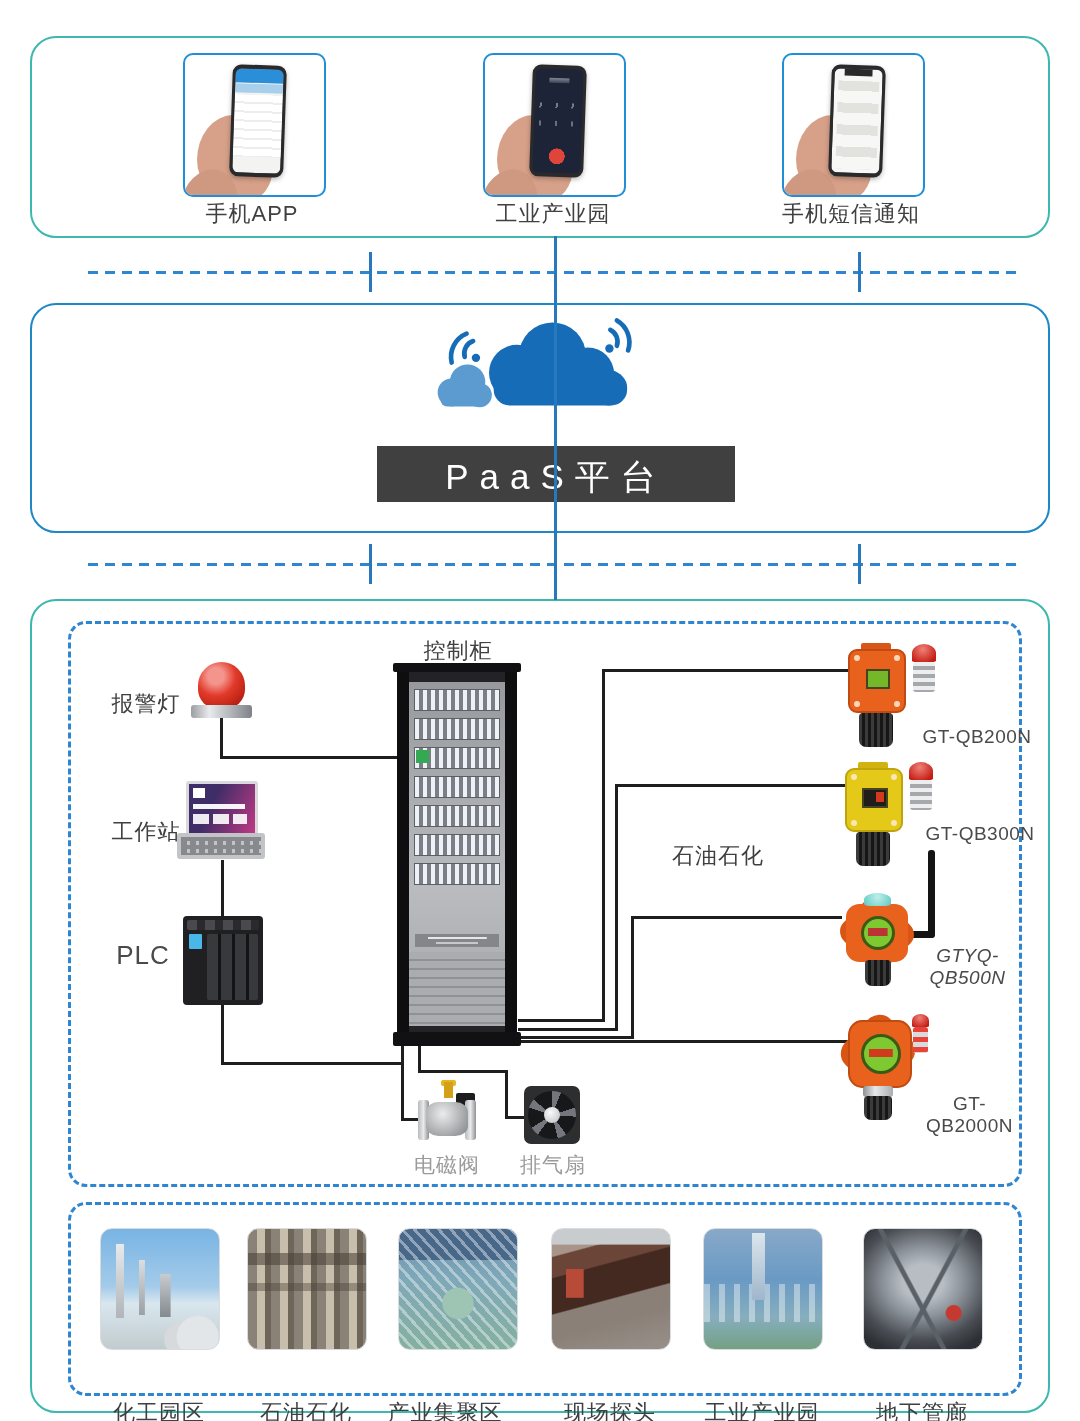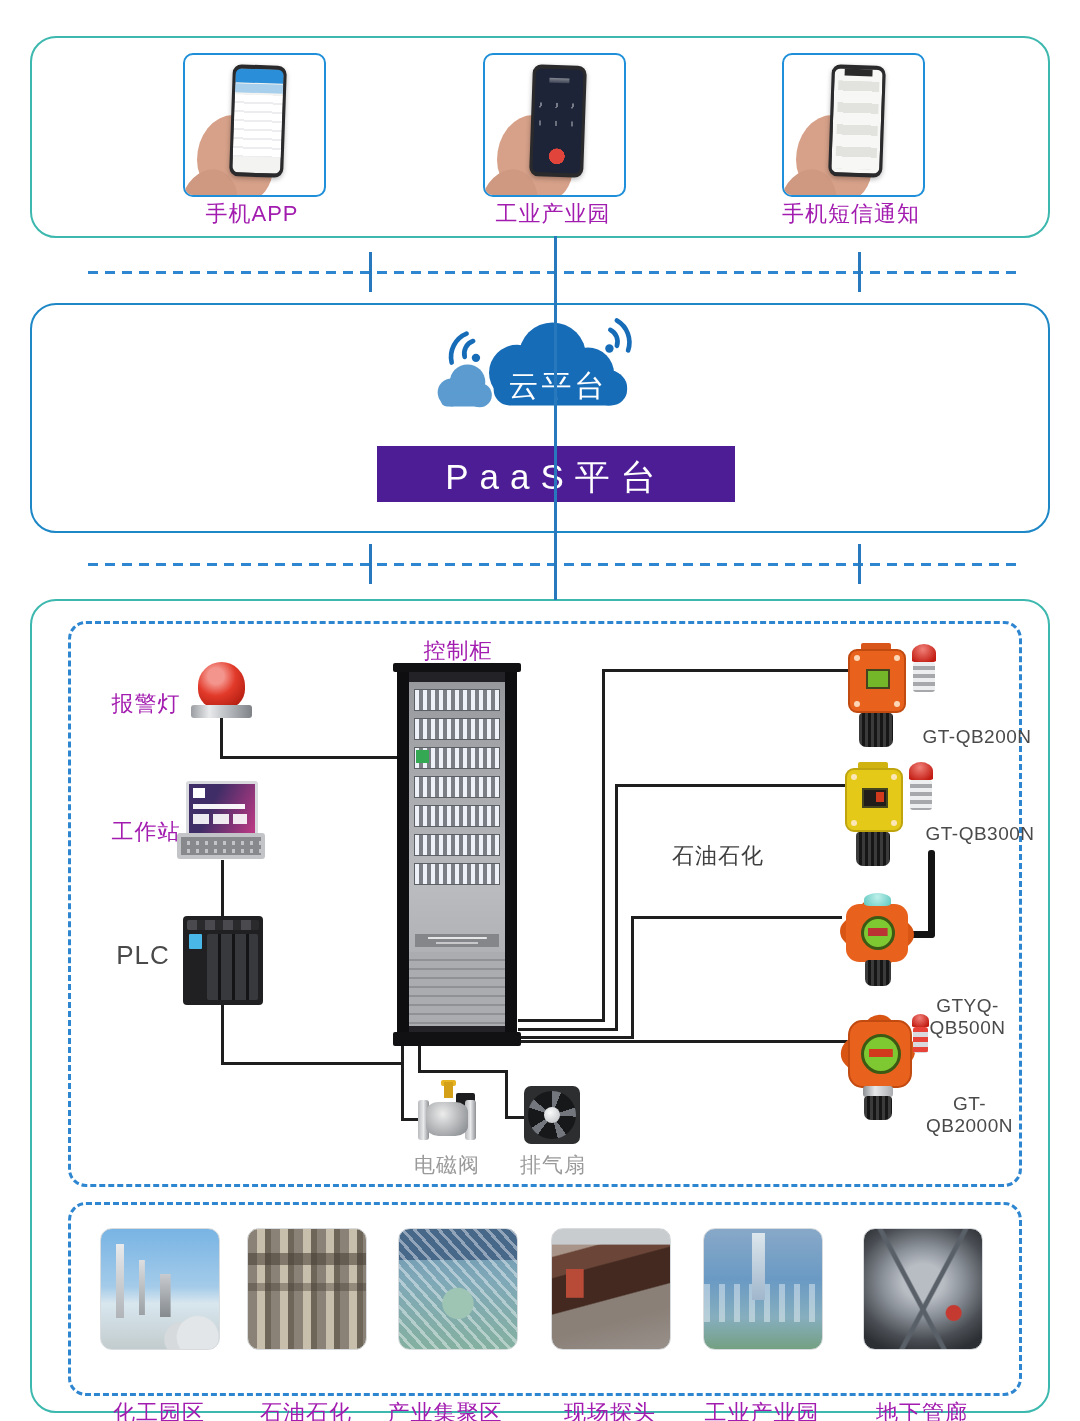--- a/index.html
+++ b/index.html
@@ -12,21 +12,21 @@
   .frame-blue{border:2.5px solid #1e88c7;}
   .dashed-box{position:absolute;border:3px dashed #2e86d0;border-radius:18px;}
 
   
   .hdash{position:absolute;height:3px;
          background:repeating-linear-gradient(90deg,#2e86d0 0 10px,transparent 10px 17px);}
   .vline{position:absolute;width:3px;background:#2878be;}
   .wire{position:absolute;background:#1e1e1e;z-index:2;}
 
   
-  .lbl{position:absolute;color:#a21caf;font-size:22px;text-align:center;letter-spacing:1px;}
+  .lbl{position:absolute;color:#404040;font-size:22px;text-align:center;letter-spacing:1px;}
   .lbl-model{position:absolute;color:#4a4a4a;font-size:19px;text-align:center;letter-spacing:.5px;}
   .lbl-grey{position:absolute;color:#9a9a9a;font-size:21px;text-align:center;letter-spacing:1px;}
 
   
   .phone-card{position:absolute;top:53px;width:139px;height:140px;background:#fff;
               border:2.5px solid #1e8fd8;border-radius:10px;overflow:hidden;}
   .hand{position:absolute;left:12px;bottom:-6px;width:76px;height:86px;background:#d7a189;
         border-radius:55% 45% 40% 60%/60% 50% 45% 55%;}
   .hand::after{content:'';position:absolute;left:-16px;bottom:-38px;width:56px;height:70px;
         background:#cf9880;border-radius:45% 55% 20% 20%;transform:rotate(28deg);}
@@ -46,21 +46,21 @@
       #1d2438;}
   .screen-sms{background:
       linear-gradient(#2a2a2a,#2a2a2a) 50% 0/58% 7px no-repeat,
       repeating-linear-gradient(#e2e2df 0 10px,#f7f7f5 10px 22px) 4px 12px/86% 88px no-repeat,
       #f7f7f5;}
 
   
   .cloud-wrap{position:absolute;left:420px;top:314px;width:250px;height:112px;z-index:3;}
   .cloud-text{position:absolute;left:478px;top:366px;width:160px;text-align:center;color:#fff;
               font-size:30px;letter-spacing:3px;z-index:4;}
-  .paas-bar{position:absolute;left:377px;top:446px;width:358px;height:56px;background:#4c1d95;z-index:3;}
+  .paas-bar{position:absolute;left:377px;top:446px;width:358px;height:56px;background:#404040;z-index:3;}
   .paas-text{position:absolute;left:0;top:8px;width:100%;text-align:center;color:#fff;
              font-size:35px;letter-spacing:11px;font-weight:500;}
 
   
   .alarm-dome{position:absolute;left:198px;top:662px;width:47px;height:47px;z-index:3;
       background:radial-gradient(circle at 38% 30%,#f4958d 0 18%,#e23a2a 45%,#a31407 95%);
       border-radius:50% 50% 42% 42%;}
   .alarm-base{position:absolute;left:191px;top:705px;width:61px;height:13px;z-index:3;border-radius:3px;
       background:linear-gradient(90deg,#9a9da1,#e8eaec 30%,#b9bcc0 60%,#7e8185);}
 
@@ -237,21 +237,20 @@
       </g>
       <g fill="#176cb8">
         <circle cx="100" cy="63" r="30"></circle>
         <circle cx="138" cy="45" r="36"></circle>
         <circle cx="176" cy="64" r="28"></circle>
         <circle cx="198" cy="79" r="19"></circle>
         <rect x="75" y="62" width="143" height="36" rx="17"></rect>
       </g>
     </svg>
   </div>
-  <div class="cloud-text">云平台</div>
 
   <div class="paas-bar">
     <div class="paas-text">PaaS平台</div>
   </div>
 
   <div class="hdash" style="left:88px;top:563px;width:932px;"></div>
   <div class="vline" style="left:369px;top:544px;height:40px;"></div>
   <div class="vline" style="left:858px;top:544px;height:40px;"></div>
 
   <div class="frame frame-teal" style="left:30px;top:599px;width:1016px;height:810px;"></div>
@@ -335,21 +334,21 @@
   <div class="wire" style="left:631px;top:916px;width:211px;height:3px;"></div>
   <div class="wire" style="left:631px;top:916px;width:3px;height:123px;"></div>
   <div class="wire" style="left:518px;top:1036px;width:116px;height:3px;"></div>
   <div class="antenna-v" style="left:928px;top:850px;height:88px;"></div>
   <div class="antenna-h" style="left:900px;top:931px;width:34px;"></div>
   <div class="d3-dome" style="left:864px;top:893px;width:27px;height:13px;"></div>
   <div class="d3-flower" style="left:846px;top:904px;width:62px;height:58px;transform:rotate(45deg);background:#d85514;"></div>
   <div class="d3-flower" style="left:846px;top:904px;width:62px;height:58px;"></div>
   <div class="d4-disp" style="left:861px;top:916px;width:28px;height:28px;background-image:linear-gradient(#b33,#b33);"></div>
   <div class="det-head" style="left:865px;top:960px;width:26px;height:26px;"></div>
-  <div class="lbl-model" style="left:905px;top:995px;width:125px;">GTYQ-QB500N</div>
+  <div class="lbl-model" style="left:905px;top:945px;width:125px;font-style:italic;">GTYQ-QB500N</div>
 
   <div class="wire" style="left:518px;top:1040px;width:330px;height:3px;"></div>
   <div class="d3-flower" style="left:848px;top:1020px;width:60px;height:64px;transform:rotate(45deg);background:#d85514;border-radius:26%;"></div>
   <div class="det-body d-orange" style="left:848px;top:1020px;width:60px;height:64px;border-radius:22%;"></div>
   <div class="d4-disp" style="left:861px;top:1034px;width:34px;height:34px;"></div>
   <div class="beacon-dome" style="left:912px;top:1014px;width:17px;height:13px;"></div>
   <div class="beacon-cyl" style="left:913px;top:1027px;width:15px;height:26px;background:repeating-linear-gradient(#e84338 0 5px,#d8dadd 5px 10px);"></div>
   <div class="silver-ring" style="left:863px;top:1086px;width:30px;height:11px;"></div>
   <div class="det-head" style="left:864px;top:1096px;width:28px;height:24px;"></div>
   <div class="lbl-model" style="left:912px;top:1093px;width:115px;">GT-QB2000N</div>

